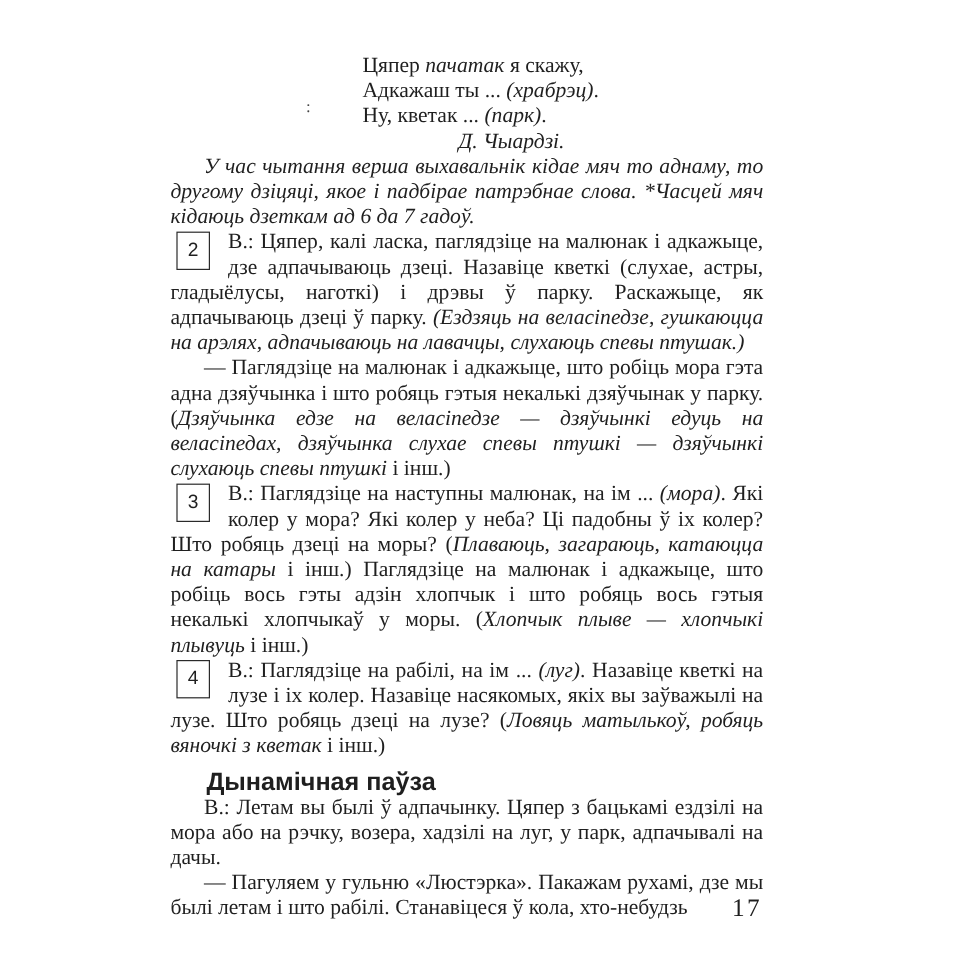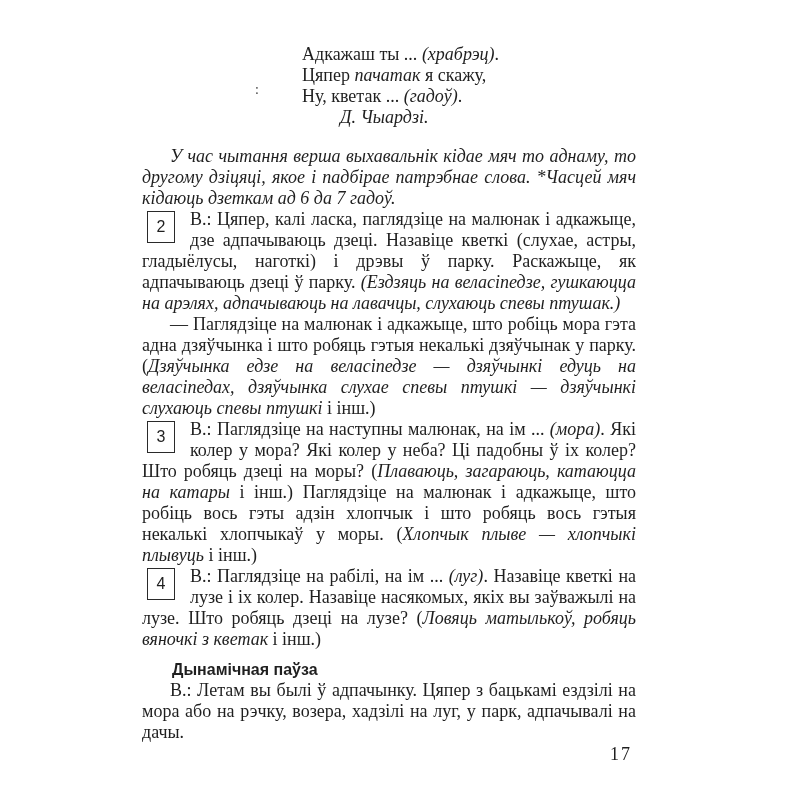--- a/index.html
+++ b/index.html
@@ -14,72 +14,72 @@
   .text-col {
     position:absolute;
     left:142px; top:44px;
     width:494px;
     font-size:18px;
     line-height:21px;
     text-align:justify;
   }
   .poem { text-align:left; margin-left:160px; }
   .poem-line { white-space:nowrap; }
-  .poem-attribution { margin-left:38px; }
+  .poem-attribution { margin-left:80px; }
   .it { font-style:italic; }
   .rm { font-style:normal; }
   .para { margin:0; }
   .indent { text-indent:28px; }
-  .note { margin-top:18px; }
+  .note { }
   .task { margin:0; }
   .task::after { content:""; display:block; clear:both; }
   .numbox {
     float:left;
     width:26px; height:30px;
     border:1.5px solid #2a2a2a;
     margin:2px 15px 2px 5px;
     display:flex; align-items:center; justify-content:center;
     font-family:"Liberation Sans",sans-serif;
     font-size:16px; line-height:1;
     text-indent:0;
   }
   .heading {
     margin:9px 0 0 30px;
     font-family:"Liberation Sans",sans-serif;
     font-weight:bold;
-    font-size:16px;
+    font-size:21px;
     line-height:21px;
     text-align:left;
   }
   .artifact {
     position:absolute;
     left:255px; top:82px;
     font-size:14px; color:#444;
   }
   .page-number {
     position:absolute;
     left:610px; top:744px;
-    font-size:18px;
+    font-size:21px;
     letter-spacing:2px;
     text-align:center;
   }
 </style>
 </head>
 <body>
 
 <div class="page">
 
   <span class="artifact">:</span>
 
   <div class="text-col">
 
     <div class="poem">
+      <div class="poem-line"><span class="rm">Цяпер </span><span class="it">пачатак</span><span class="rm"> я скажу,</span></div>
       <div class="poem-line"><span class="rm">Адкажаш ты ... </span><span class="it">(храбрэц)</span><span class="rm">.</span></div>
-      <div class="poem-line"><span class="rm">Цяпер </span><span class="it">пачатак</span><span class="rm"> я скажу,</span></div>
-      <div class="poem-line"><span class="rm">Ну, кветак ... </span><span class="it">(гадоў)</span><span class="rm">.</span></div>
+      <div class="poem-line"><span class="rm">Ну, кветак ... </span><span class="it">(парк)</span><span class="rm">.</span></div>
       <div class="poem-attribution"><span class="it">Д. Чыардзі.</span></div>
     </div>
 
     <p class="para indent note"><span class="it">У час чытання верша выхавальнік кідае мяч то аднаму, то другому дзіцяці, якое і падбірае патрэбнае слова. *Часцей мяч кідаюць дзеткам ад 6 да 7 гадоў.</span></p>
 
     <div class="task">
       <span class="numbox">
           <span>2</span>
         </span>
       <span><span class="rm">В.: Цяпер, калі ласка, паглядзіце на малюнак і адкажыце, дзе адпачываюць дзеці. Назавіце кветкі (слухае, астры, гладыёлусы, наготкі) і дрэвы ў парку. Раскажыце, як адпачываюць дзеці ў парку. </span><span class="it">(Ездзяць на веласіпедзе, гушкаюцца на арэлях, адпачываюць на лавачцы, слухаюць спевы птушак.)</span></span>
@@ -98,18 +98,19 @@
       <span class="numbox">
           <span>4</span>
         </span>
       <span><span class="rm">В.: Паглядзіце на рабілі, на ім ... </span><span class="it">(луг)</span><span class="rm">. Назавіце кветкі на лузе і іх колер. Назавіце насякомых, якіх вы заўважылі на лузе. Што робяць дзеці на лузе? (</span><span class="it">Ловяць матылькоў, робяць вяночкі з кветак</span><span class="rm"> і інш.)</span></span>
     </div>
 
     <h3 class="heading">Дынамічная паўза</h3>
 
     <p class="para indent"><span class="rm">В.: Летам вы былі ў адпачынку. Цяпер з бацькамі ездзілі на мора або на рэчку, возера, хадзілі на луг, у парк, адпачывалі на дачы.</span></p>
 
+    <p class="para indent"><span class="rm">— Пагуляем у гульню «Люстэрка». Пакажам рухамі, дзе мы былі летам і што рабілі. Станавіцеся ў кола, хто-небудзь</span></p>
 
   </div>
 
   <div class="page-number">17</div>
 
 </div>
 
 </body></html>

